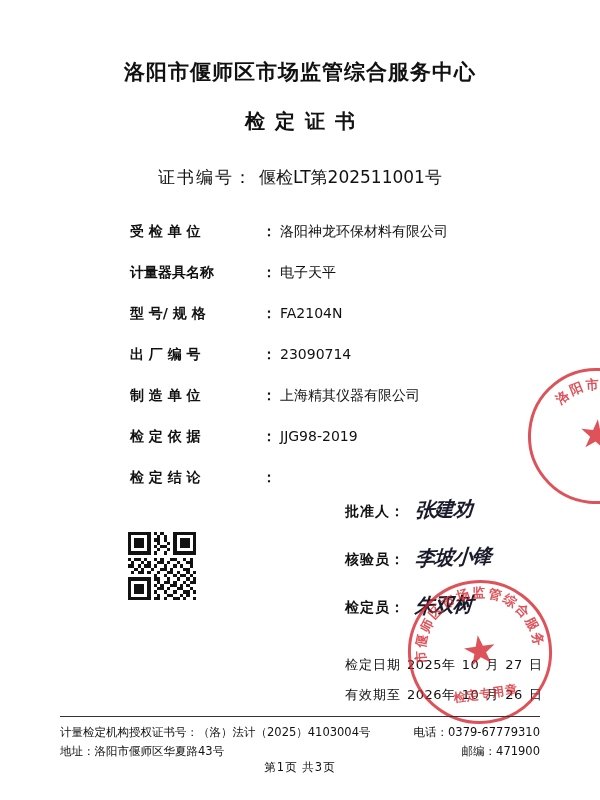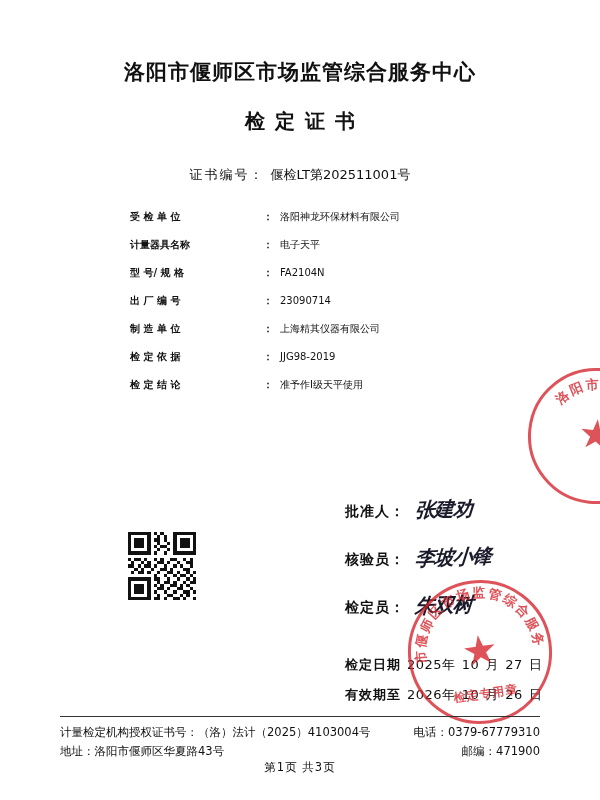--- a/index.html
+++ b/index.html
@@ -47,21 +47,21 @@
     text-indent: 10px;
     color: #111;
     font-family: "DejaVu Sans", sans-serif;
   }
   .cert-no {
     position: absolute;
     top: 166px;
     left: 0;
     width: 600px;
     text-align: center;
-    font-size: 13px;
+    font-size: 17px;
     color: #111;
     font-family: "DejaVu Sans", sans-serif;
   }
   .cert-no .cn-label {
     letter-spacing: 2px;
   }
   .cert-no .cn-value {
     margin-left: 6px;
   }
 
@@ -69,22 +69,23 @@
   .fields {
     position: absolute;
     top: 210px;
     left: 130px;
     width: 400px;
   }
   .field-row {
     display: flex;
     align-items: baseline;
     height: 28px;
-    font-size: 10px;
-    font-family: "DejaVu Sans", sans-serif;
+    font-size: 14px;
+    font-family: "DejaVu Sans", sans-serif;
+    margin-top: 13px;
   }
   .field-label {
     width: 132px;
     display: flex;
     justify-content: space-between;
     font-weight: bold;
     color: #111;
     letter-spacing: 0px;
   }
   .field-colon {
@@ -138,21 +139,21 @@
     font-family: "DejaVu Sans", sans-serif;
     font-size: 13px;
   }
   .date-row {
     height: 30px;
     display: flex;
     align-items: center;
     white-space: nowrap;
   }
   .date-label {
-    font-weight: bold;
+    font-weight: normal;
     letter-spacing: 1px;
   }
   .date-val {
     margin-left: 6px;
     letter-spacing: 0.5px;
   }
   .date-val .u {
     display: inline-block;
     min-width: 30px;
     text-align: center;
@@ -301,21 +302,20 @@
 
     <div class="field-row">
       <div class="field-label">检 定 依 据</div>
       <div class="field-colon">：</div>
       <div class="field-value">JJG98-2019</div>
     </div>
 
     <div class="field-row">
       <div class="field-label">检 定 结 论</div>
       <div class="field-colon">：</div>
-      <div class="field-value">准予作I级天平使用</div>
     </div>
 
   </div>
 
   <div class="qr">
     <svg viewBox="0 0 21 21" width="68" height="68" shape-rendering="crispEdges">
       <rect width="21" height="21" fill="#ffffff"></rect>
       <g fill="#111111">
         <rect x="0" y="0" width="7" height="1"></rect>
           <rect x="0" y="6" width="7" height="1"></rect>

